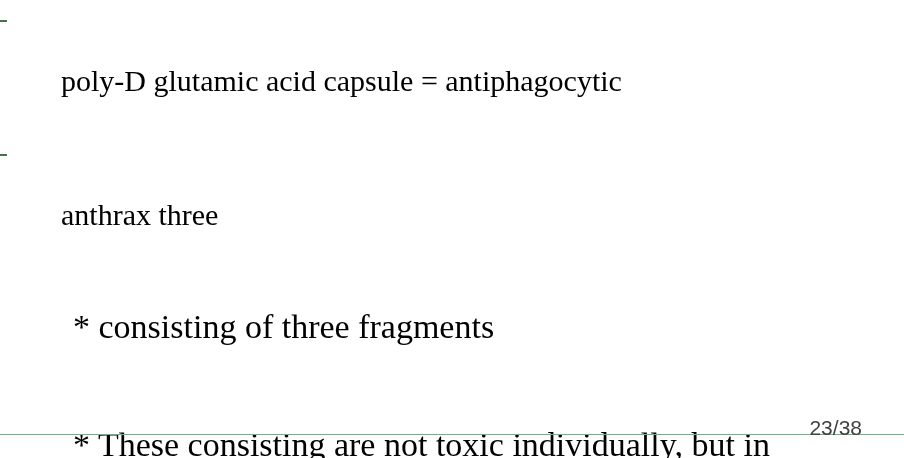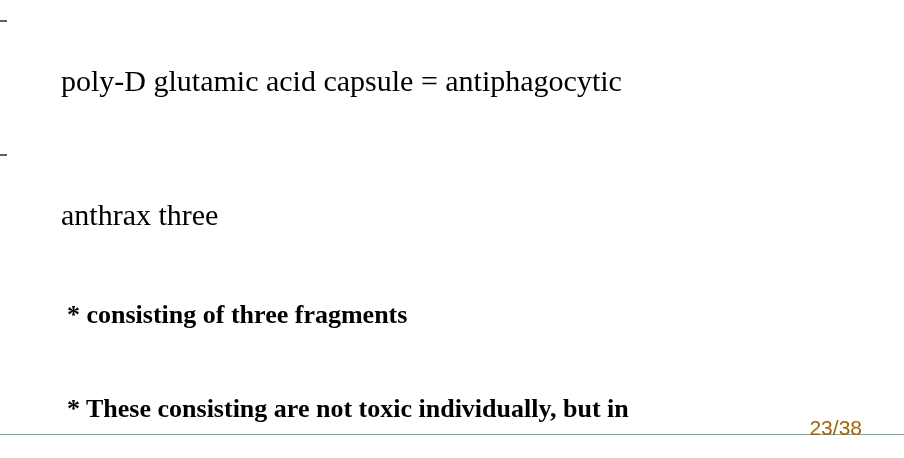--- a/index.html
+++ b/index.html
@@ -36,44 +36,43 @@
   }
   .lvl1 .dash {
     position: absolute;
     left: 0px;
     top: 0.46em;
     width: 7px;
     height: 2px;
     background: #4a6f4a;
   }
   .lvl2 {
-    font-size: 26px;
-    padding-left: 28px;
-    font-weight: bold;
+    font-size: 34px;
+    padding-left: 22px;
   }
   .row1 { margin-top: 6px; }
   .row2 { margin-top: 14px; }
   .row3 { margin-top: 16px; }
   .row4 { margin-top: 16px; }
 
   .rule {
     position: absolute;
     left: 0;
     top: 434px;
     width: 904px;
     height: 1px;
     background: #7fa98a;
   }
   .page-number {
     position: absolute;
     right: 42px;
     top: 416px;
     font-size: 21px;
     font-family: "Liberation Sans", sans-serif;
-    color: #a16207;
+    color: #404040;
     letter-spacing: 0px;
   }
 </style>
 </head>
 <body>
 
 <div class="slide">
 
   <div class="content">
 

